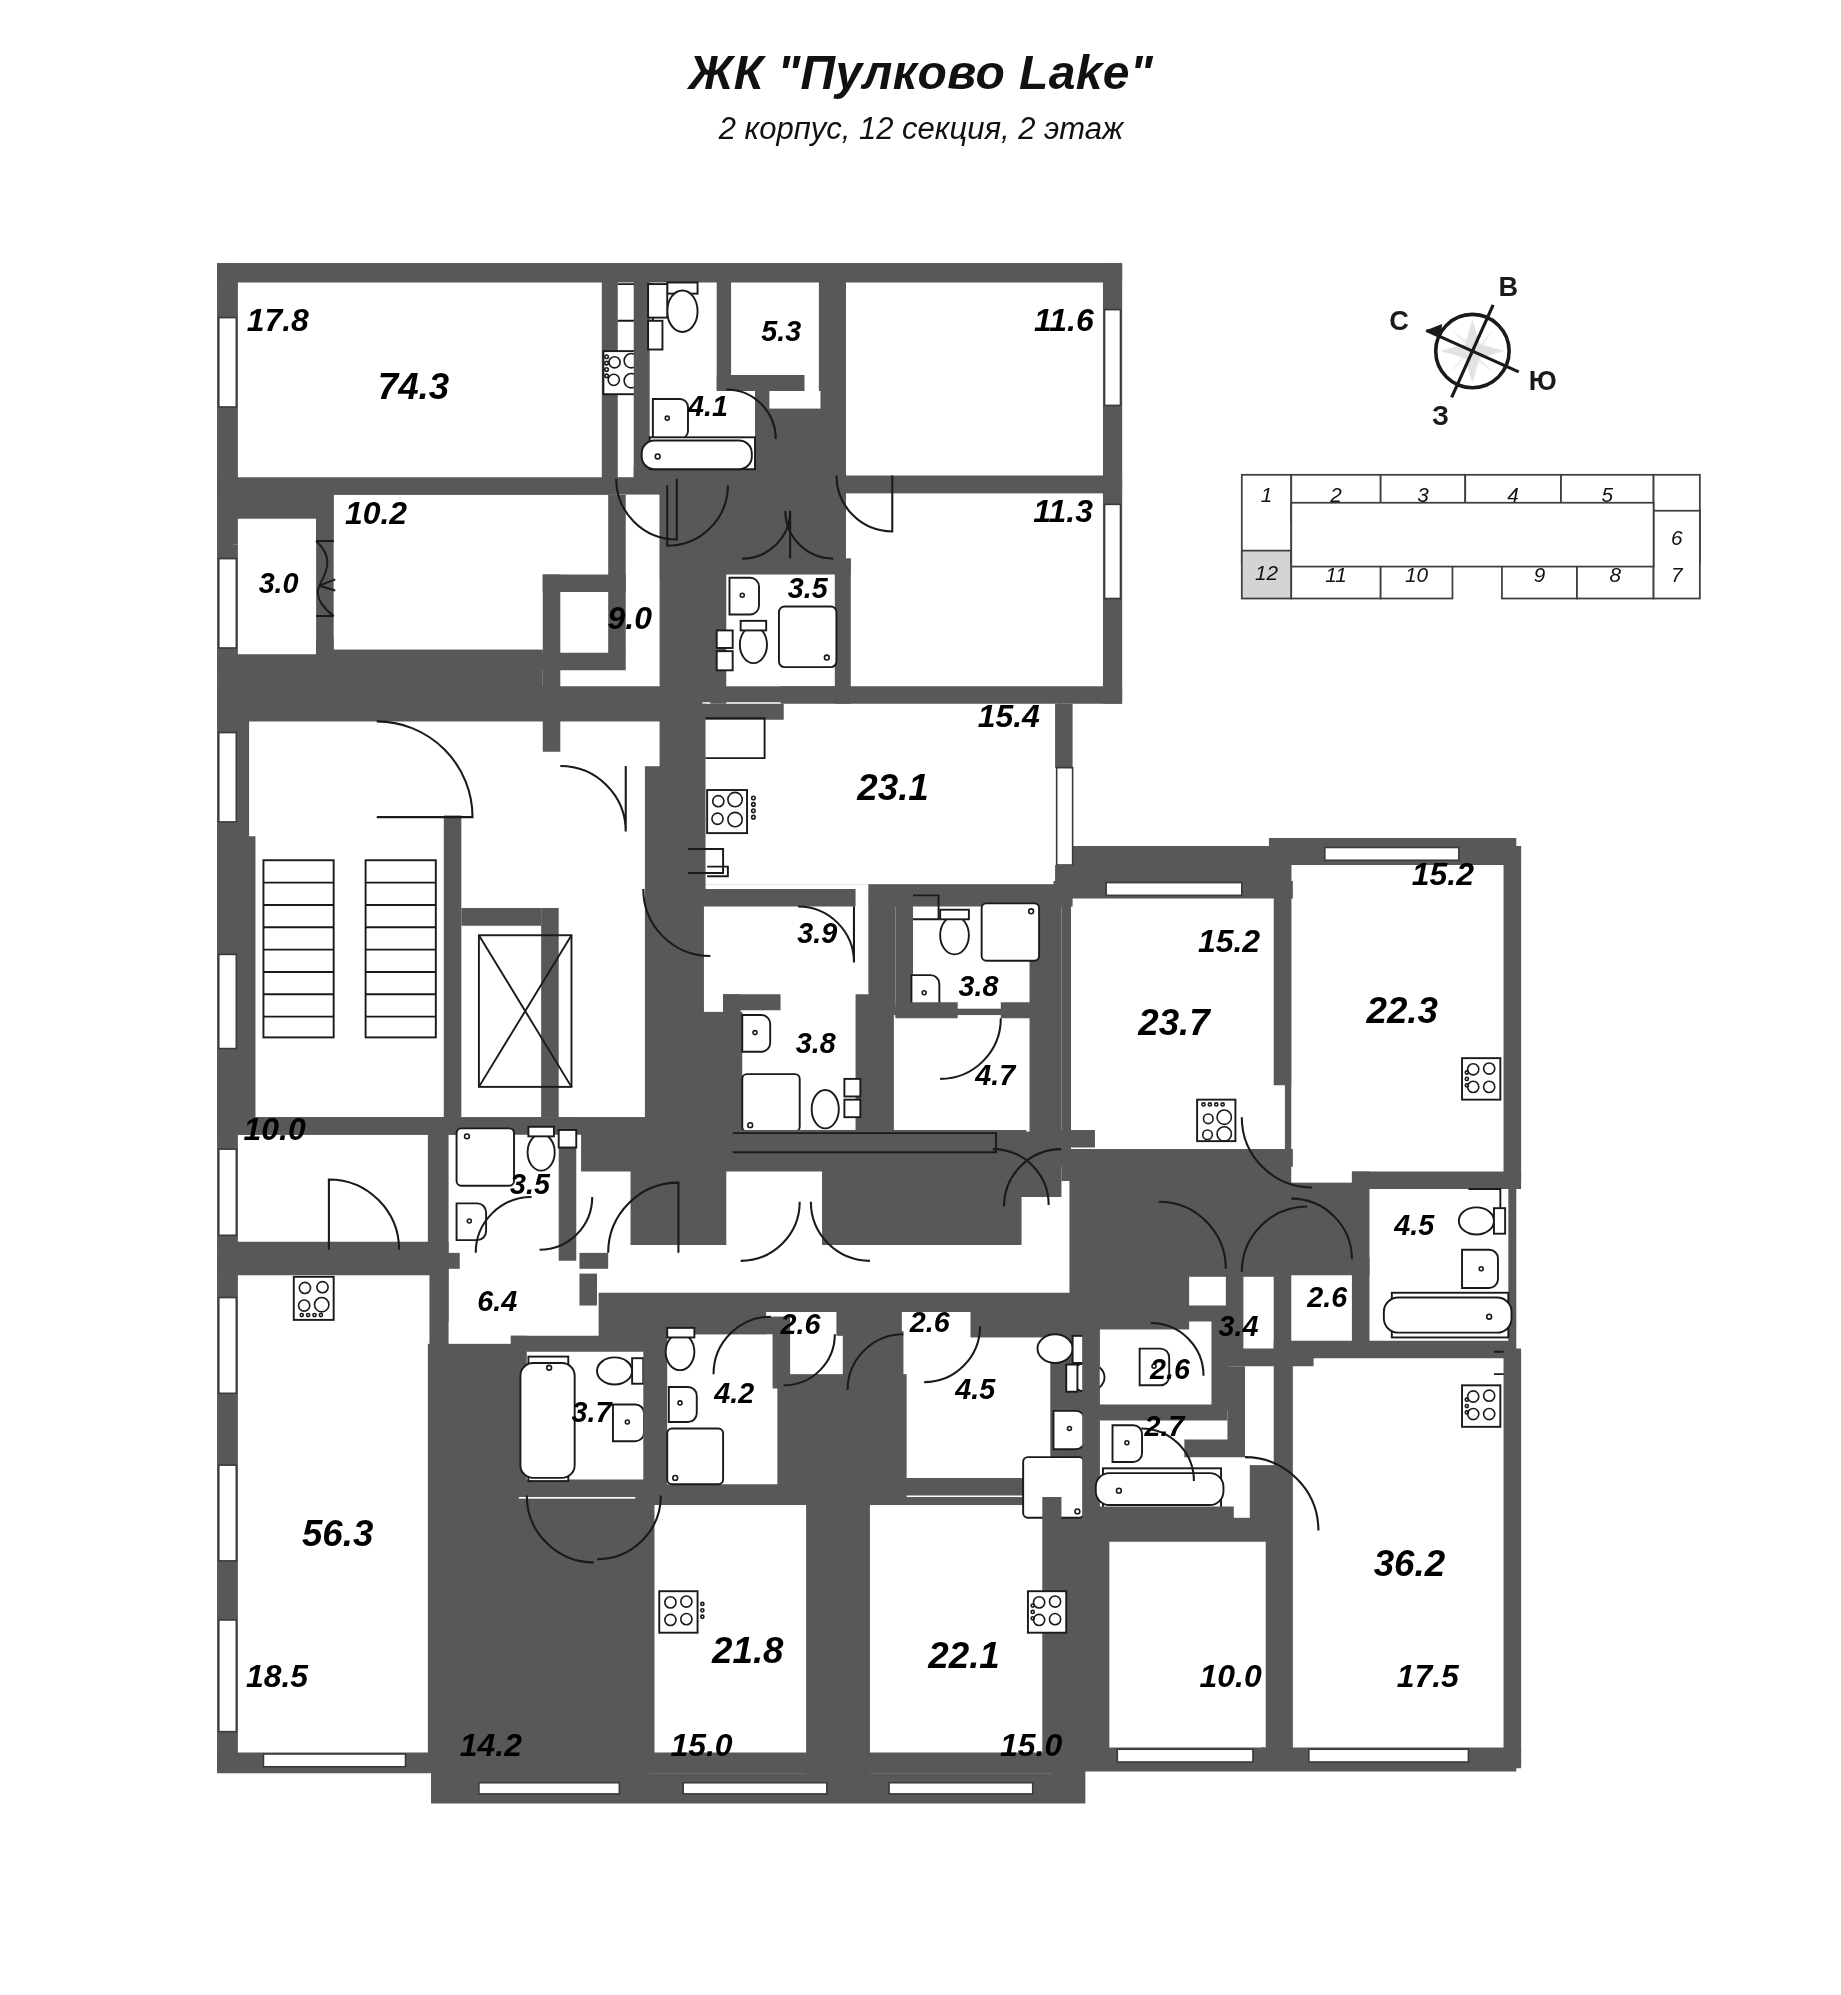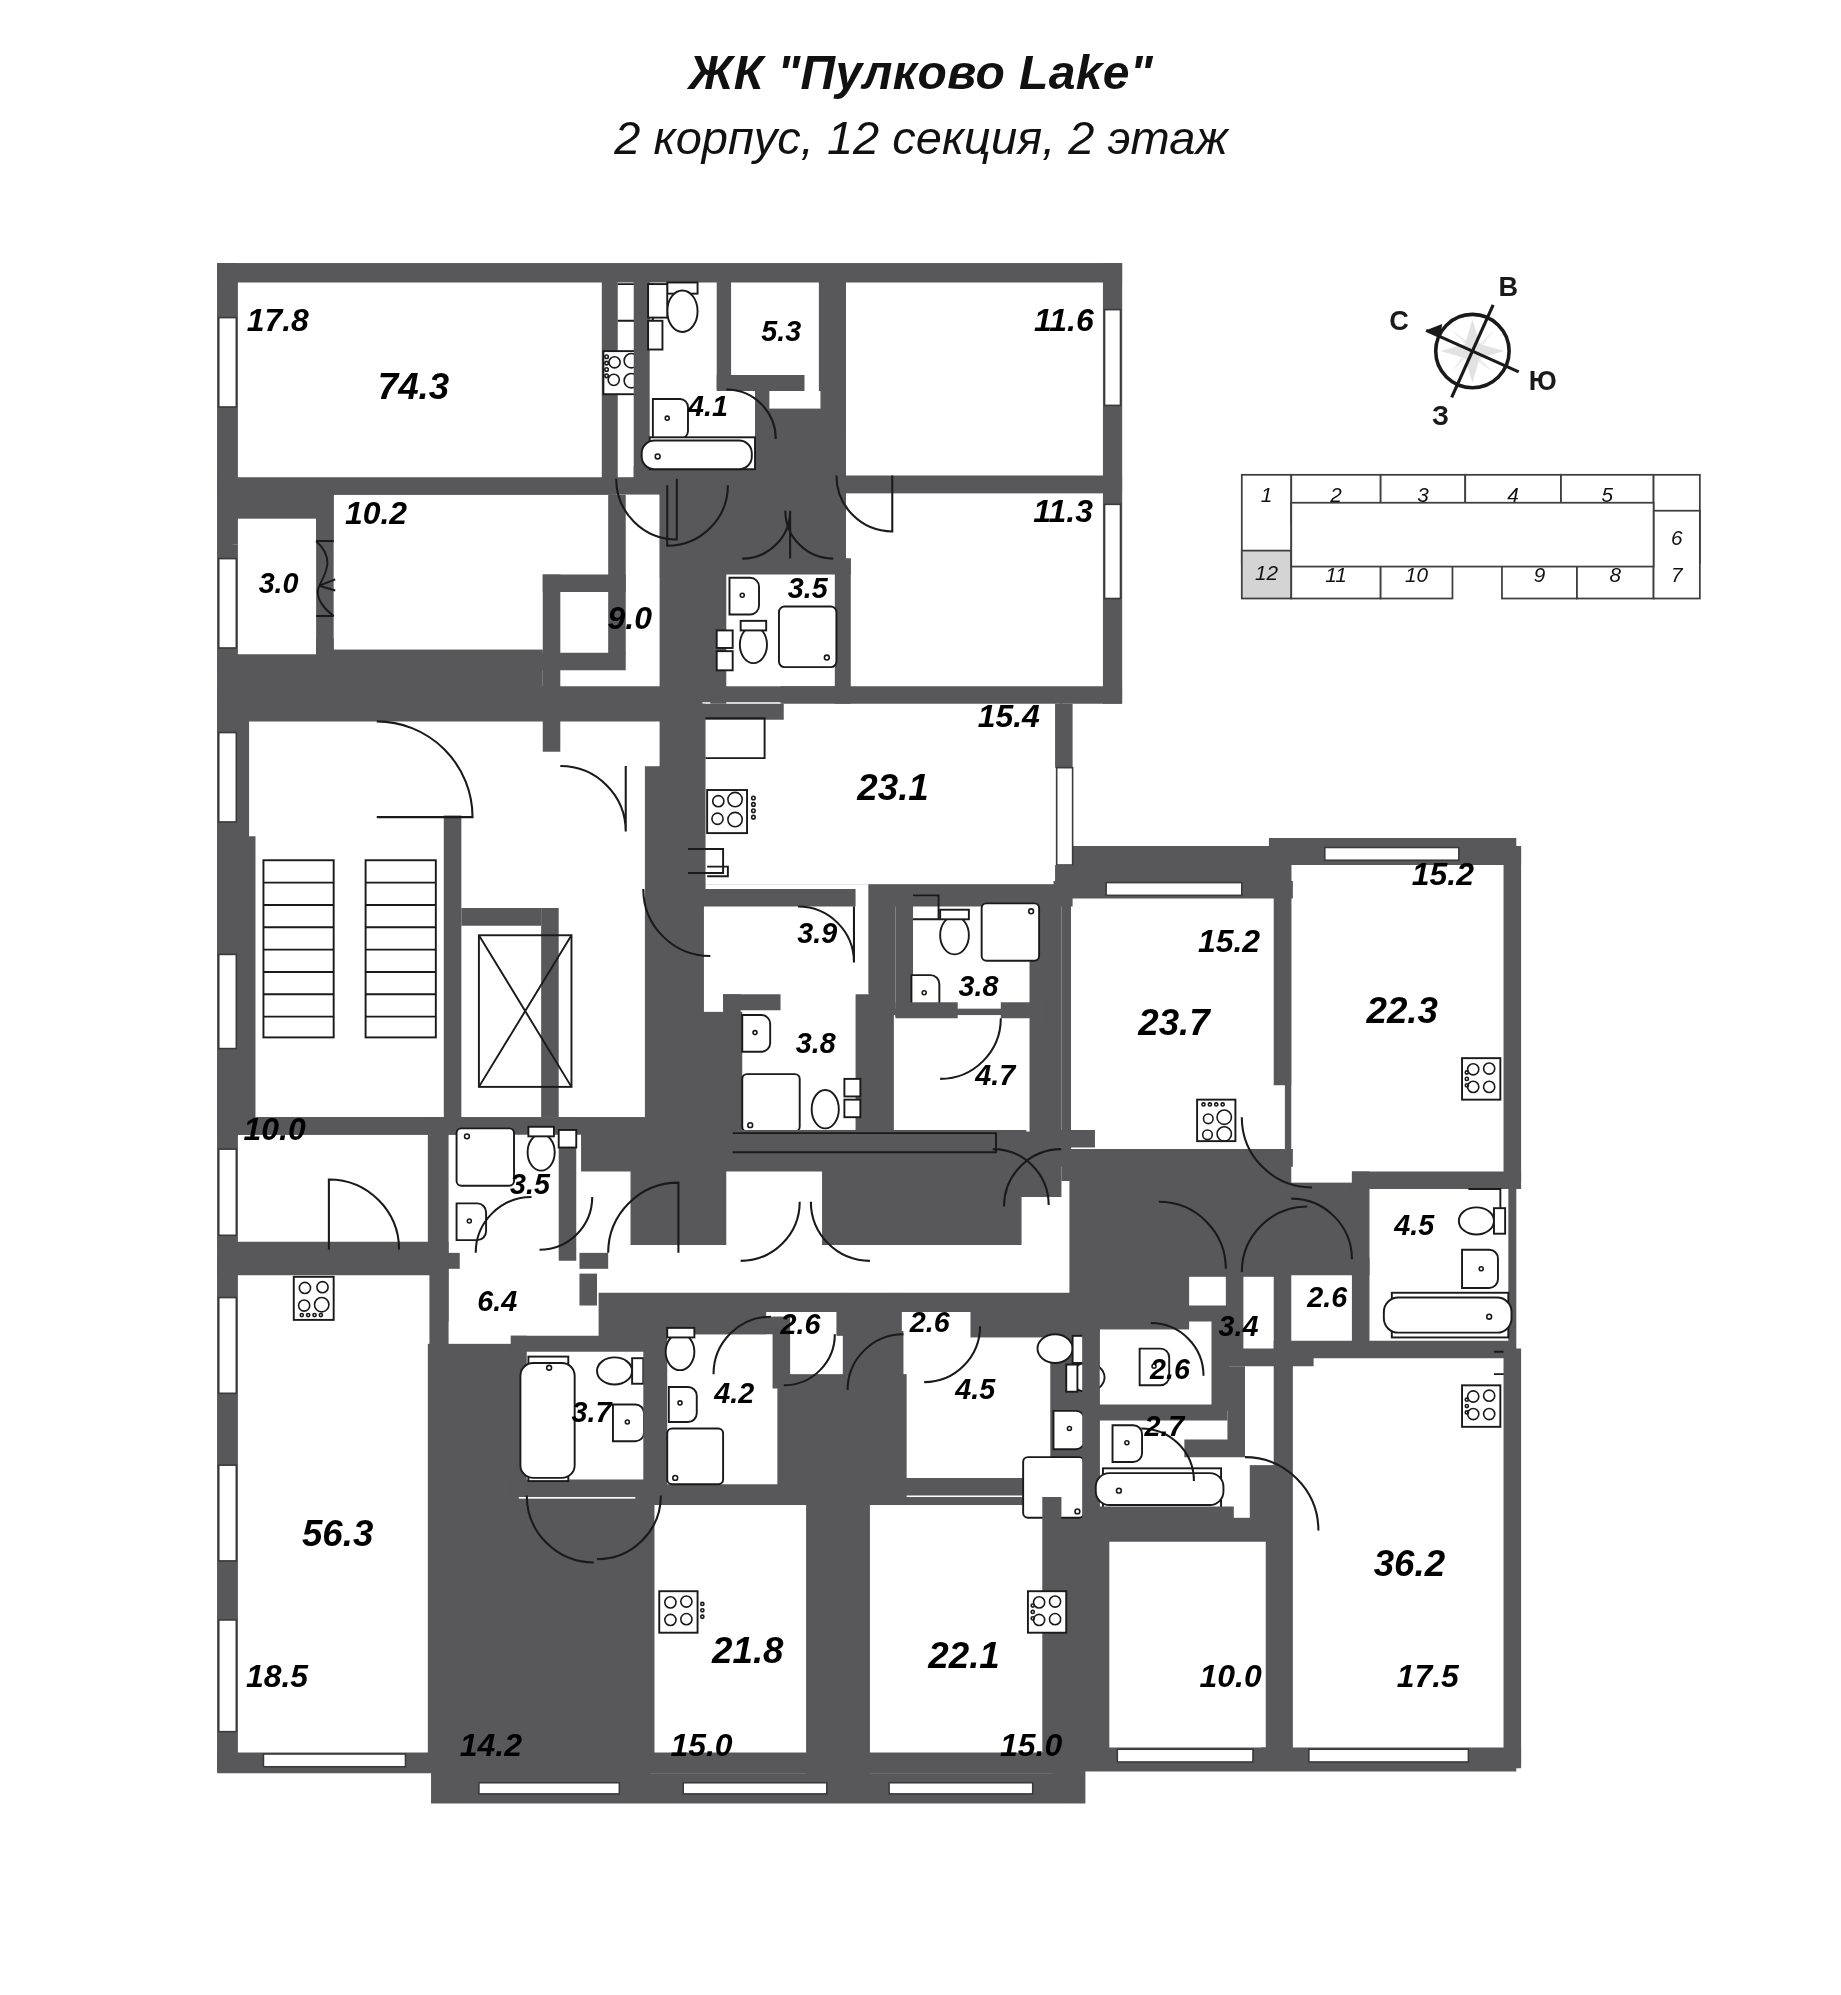--- a/index.html
+++ b/index.html
@@ -17,21 +17,21 @@
   .header{
     position:absolute;left:0;right:0;top:48px;
     text-align:center;
   }
   .title{
     font-size:48px;font-style:italic;font-weight:700;
     letter-spacing:0.4px;line-height:1.05;
     font-family:"Liberation Sans", sans-serif;
   }
   .subtitle{
-    font-size:47px;font-style:italic;font-weight:400;
+    font-size:31px;font-style:italic;font-weight:400;
     margin-top:14.4px;line-height:1.05;
     font-family:"Liberation Sans", sans-serif;
   }
 
   
   svg#plan{position:absolute;left:0;top:0;width:1842px;height:1995px;}
   .wall{fill:#58585a;}
   .room{fill:#ffffff;}
   .thin{fill:none;stroke:#1a1a1a;stroke-width:2.4;}
   .door{fill:none;stroke:#1a1a1a;stroke-width:2.6;}

